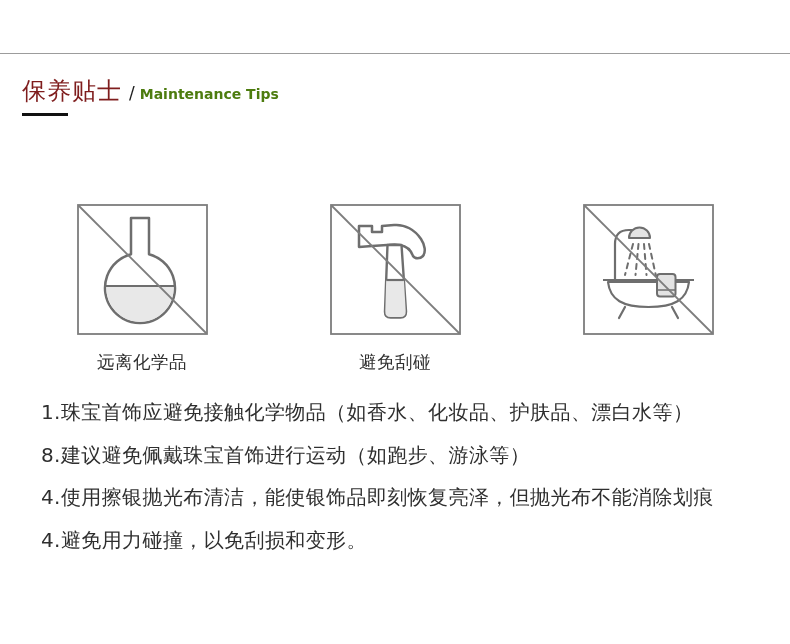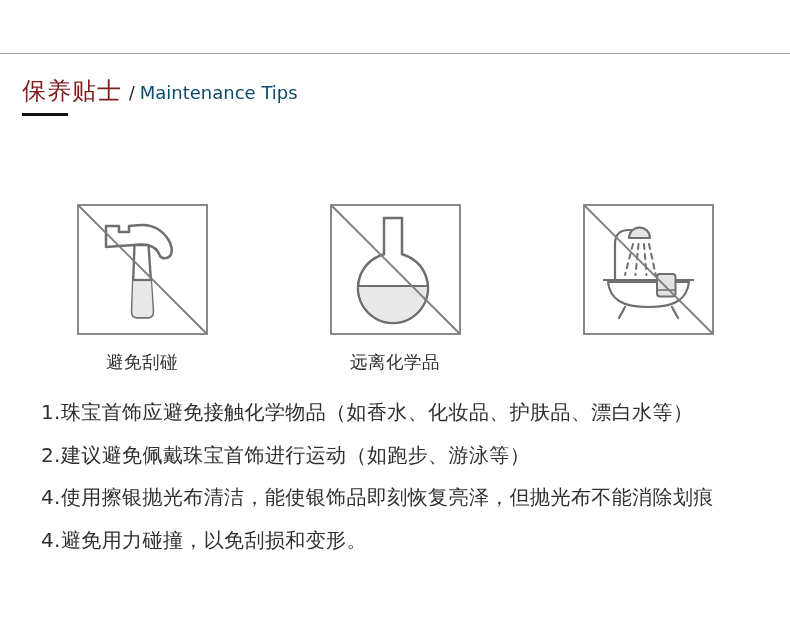--- a/index.html
+++ b/index.html
@@ -2,21 +2,21 @@
 <html><head>
 <meta charset="utf-8">
 <style>
   * { margin:0; padding:0; box-sizing:border-box; }
   html,body { width:790px; height:644px; background:#ffffff; overflow:hidden;
               font-family:"DejaVu Sans","Liberation Sans",sans-serif; }
   .top-rule { margin-top:53px; border-top:1px solid #9c9c9c; width:100%; }
   .header { margin:21px 0 0 22px; }
   .title-zh { font-size:24px; font-weight:500; color:#7f1d1d; letter-spacing:1px; }
   .title-sep { font-size:17px; color:#1c1c1c; margin-left:7px; }
-  .title-en { font-size:18px; color:#0c4a6e; margin-left:5px; }
+  .title-en { font-size:14px; color:#4d7c0f; margin-left:5px;font-weight:bold; }
   .title-underline { width:46px; height:3px; background:#111111; margin-top:6px; }
   .icons-row { margin-top:88px; display:flex; justify-content:center; gap:122px; }
   .care-figure { display:flex; flex-direction:column; align-items:center; }
   .care-figure svg { display:block; }
   .care-label { font-size:17.5px; color:#2f2f2f; margin-top:15px; text-align:center;
                 letter-spacing:0.5px; }
   .tips { margin:28px 30px 0 41px; }
   .tips p { font-size:20px; line-height:20px; color:#2f2f2f; margin:0 0 22.5px 0;
             letter-spacing:0.4px; white-space:nowrap; }
 </style>
@@ -28,40 +28,40 @@
 <div class="header">
   <span class="title-zh">保养贴士</span><span class="title-sep">/</span><span class="title-en">Maintenance Tips</span>
   <div class="title-underline"></div>
 </div>
 
 <div class="icons-row">
 
   <figure class="care-figure">
     <svg width="131" height="131" viewBox="0 0 131 131">
       <rect x="1" y="1" width="129" height="129" fill="#ffffff" stroke="#7d7d7d" stroke-width="1.8"></rect>
+      <path d="M54 14 L72 14 L72 50.2 A35 35 0 1 1 54 50.2 Z" fill="#ffffff" stroke="#6e6e6e" stroke-width="2.5" stroke-linejoin="round"></path>
+      <path d="M29.6 82 A33.5 33.5 0 1 0 96.4 82 Z" fill="#e8e8e8"></path>
+      <line x1="28.1" y1="82" x2="97.9" y2="82" stroke="#6e6e6e" stroke-width="2"></line>
+      <line x1="1.5" y1="1.5" x2="129.5" y2="129.5" stroke="#7d7d7d" stroke-width="1.8"></line>
+    </svg>
+    <figcaption class="care-label">远离化学品</figcaption>
+  </figure>
+
+  <figure class="care-figure">
+    <svg width="131" height="131" viewBox="0 0 131 131">
+      <rect x="1" y="1" width="129" height="129" fill="#ffffff" stroke="#7d7d7d" stroke-width="1.8"></rect>
       <path d="M29 22 L42 22 L42 28 L52 28 L52 22 L64 21
                C75 20 85 26 91 35 C95 41 96 48 93 52 C90 55 85 55 83 52
                C81 46 76 42 70 41 C64 40 60 41 57 41 L42 42 L29 43 Z" fill="#ffffff" stroke="#6e6e6e" stroke-width="2.5" stroke-linejoin="round"></path>
       <path d="M57.5 41 L71.5 41 L76 107 Q76.4 113.5 70.5 113.5 L60.5 113.5 Q54.6 113.5 55 107 Z" fill="#ffffff" stroke="#6e6e6e" stroke-width="2.4" stroke-linejoin="round"></path>
       <path d="M56.2 76 L73.9 76 L75.7 107 Q76 113 70.5 113 L60.5 113 Q55 113 55.3 107 Z" fill="#e8e8e8"></path>
       <line x1="56.2" y1="76" x2="73.9" y2="76" stroke="#6e6e6e" stroke-width="2.2"></line>
       <line x1="1.5" y1="1.5" x2="129.5" y2="129.5" stroke="#7d7d7d" stroke-width="1.8"></line>
     </svg>
     <figcaption class="care-label">避免刮碰</figcaption>
-  </figure>
-
-  <figure class="care-figure">
-    <svg width="131" height="131" viewBox="0 0 131 131">
-      <rect x="1" y="1" width="129" height="129" fill="#ffffff" stroke="#7d7d7d" stroke-width="1.8"></rect>
-      <path d="M54 14 L72 14 L72 50.2 A35 35 0 1 1 54 50.2 Z" fill="#ffffff" stroke="#6e6e6e" stroke-width="2.5" stroke-linejoin="round"></path>
-      <path d="M29.6 82 A33.5 33.5 0 1 0 96.4 82 Z" fill="#e8e8e8"></path>
-      <line x1="28.1" y1="82" x2="97.9" y2="82" stroke="#6e6e6e" stroke-width="2"></line>
-      <line x1="1.5" y1="1.5" x2="129.5" y2="129.5" stroke="#7d7d7d" stroke-width="1.8"></line>
-    </svg>
-    <figcaption class="care-label">远离化学品</figcaption>
   </figure>
 
   <figure class="care-figure">
     <svg width="131" height="131" viewBox="0 0 131 131">
       <rect x="1" y="1" width="129" height="129" fill="#ffffff" stroke="#7d7d7d" stroke-width="1.8"></rect>
       <path d="M32 76 L32 40 Q32 26 46 26 L49 26" fill="none" stroke="#6e6e6e" stroke-width="2.2" stroke-linecap="round"></path>
       <path d="M46 34 A10.5 10.5 0 0 1 67 34 Z" fill="#e3e3e3" stroke="#6e6e6e" stroke-width="2" stroke-linejoin="round"></path>
       <g stroke="#6e6e6e" stroke-width="2" stroke-dasharray="5,5" stroke-linecap="round">
         <line x1="50" y1="40" x2="42" y2="71"></line>
         <line x1="55.5" y1="40" x2="52.5" y2="71"></line>
@@ -75,16 +75,16 @@
       <rect x="74" y="70" width="18.5" height="22.5" rx="3" fill="#e3e3e3" stroke="#6e6e6e" stroke-width="2"></rect>
       <line x1="74.5" y1="86" x2="92" y2="86" stroke="#6e6e6e" stroke-width="1.5"></line>
       <line x1="1.5" y1="1.5" x2="129.5" y2="129.5" stroke="#7d7d7d" stroke-width="1.8"></line>
     </svg>
   </figure>
 
 </div>
 
 <div class="tips">
   <p>1.珠宝首饰应避免接触化学物品（如香水、化妆品、护肤品、漂白水等）</p>
-  <p>2.建议避免佩戴珠宝首饰进行运动（如跑步、游泳等）</p>
+  <p>8.建议避免佩戴珠宝首饰进行运动（如跑步、游泳等）</p>
   <p>4.使用擦银抛光布清洁，能使银饰品即刻恢复亮泽，但抛光布不能消除划痕</p>
   <p>4.避免用力碰撞，以免刮损和变形。</p>
 </div>
 
 </body></html>

